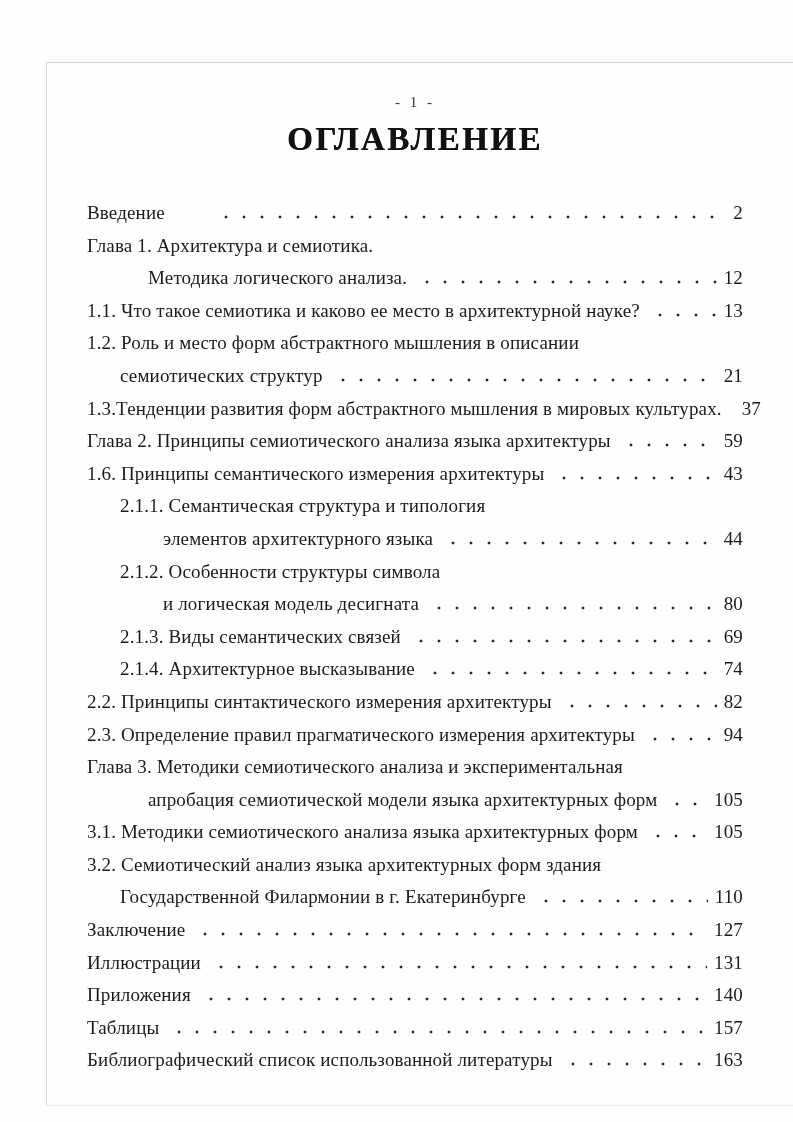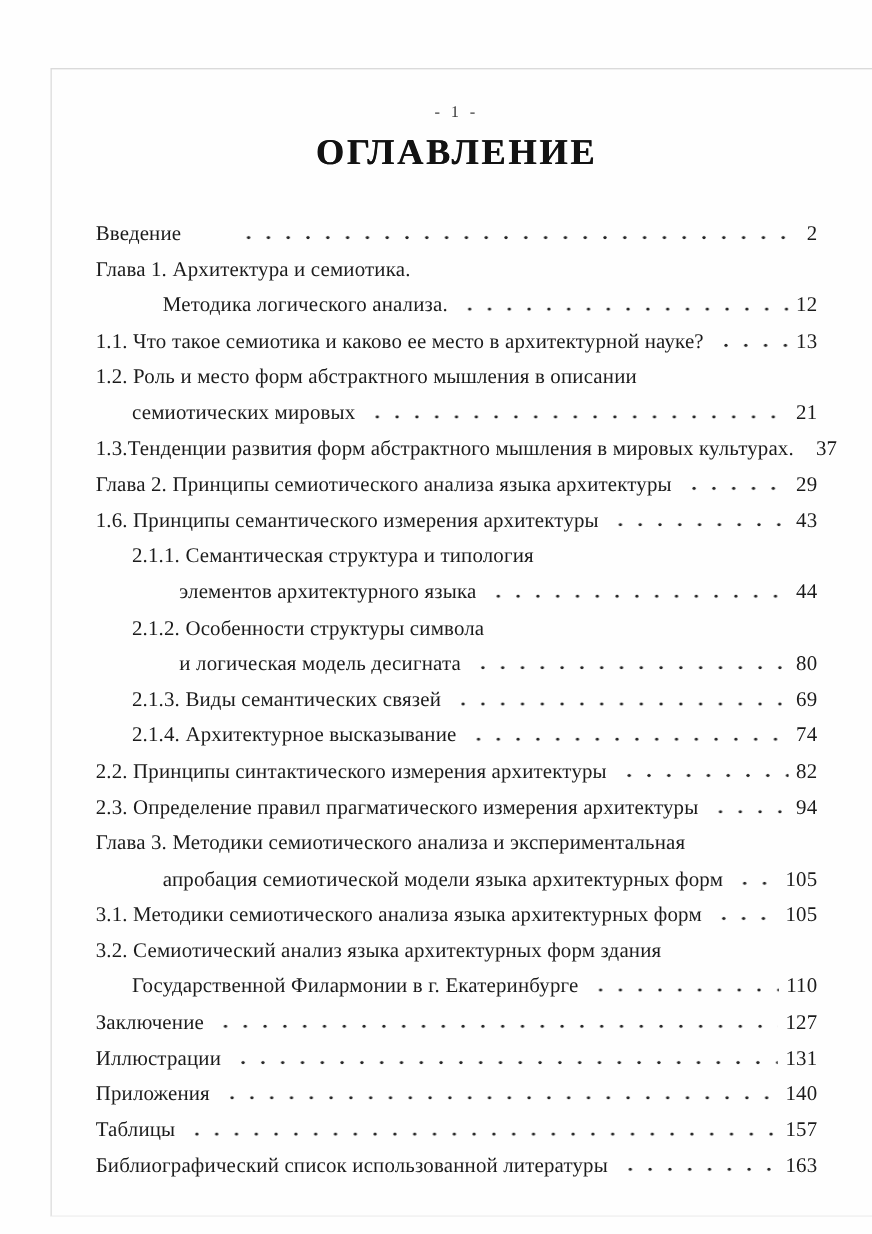--- a/index.html
+++ b/index.html
@@ -108,33 +108,33 @@
         </div>
         <div class="row indent-0">
           <span class="t">1.1. Что такое семиотика и каково ее место в архитектурной науке?</span>
           <span class="dots dotted"></span>
           <span class="pg">13</span>
         </div>
         <div class="row indent-0">
           <span class="t">1.2. Роль и место форм абстрактного мышления в описании</span>
         </div>
         <div class="row indent-1">
-          <span class="t">семиотических мировых</span>
+          <span class="t">семиотических структур</span>
           <span class="dots dotted"></span>
           <span class="pg">21</span>
         </div>
         <div class="row indent-0">
           <span class="t">1.3.Тенденции развития форм абстрактного мышления в мировых культурах.</span>
           <span class="dots"></span>
           <span class="pg">37</span>
         </div>
         <div class="row indent-0">
           <span class="t">Глава 2. Принципы семиотического анализа языка архитектуры</span>
           <span class="dots dotted"></span>
-          <span class="pg">29</span>
+          <span class="pg">59</span>
         </div>
         <div class="row indent-0">
           <span class="t">1.6. Принципы семантического измерения архитектуры</span>
           <span class="dots dotted"></span>
           <span class="pg">43</span>
         </div>
         <div class="row indent-1">
           <span class="t">2.1.1. Семантическая структура и типология</span>
         </div>
         <div class="row indent-3">

